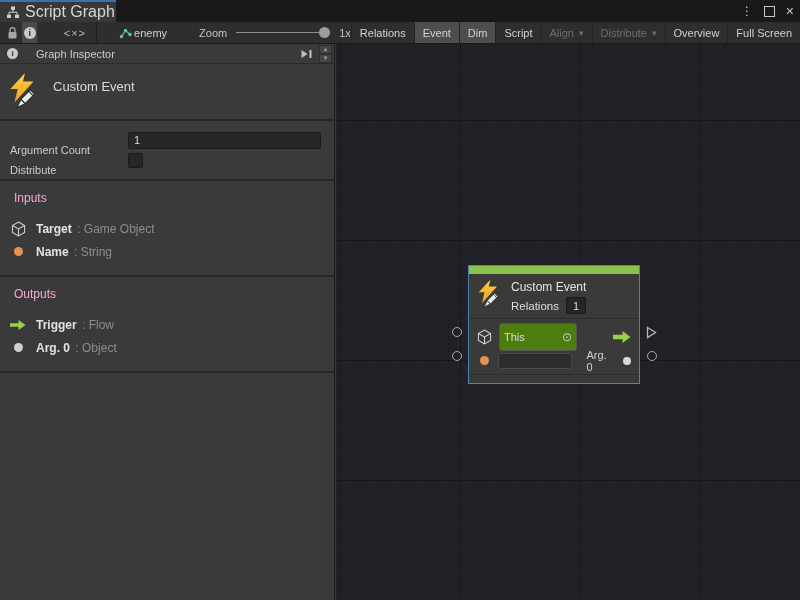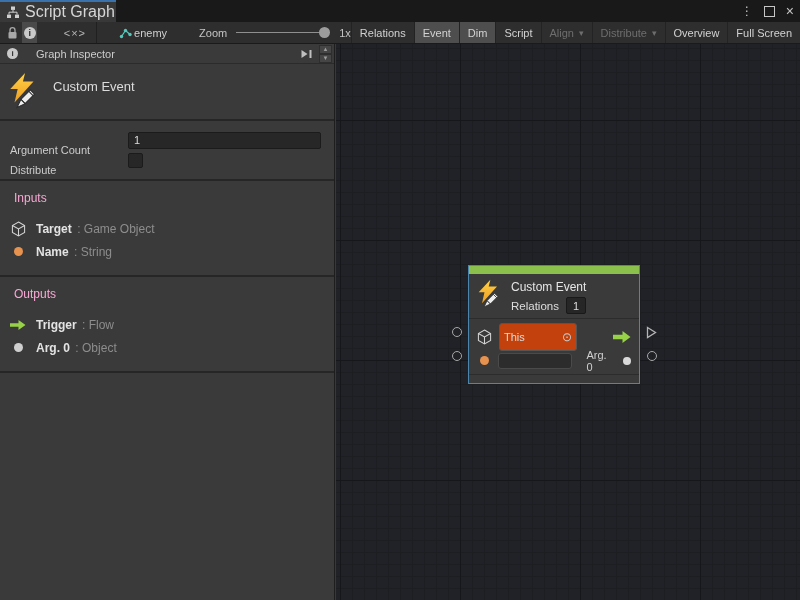--- a/index.html
+++ b/index.html
@@ -88,21 +88,21 @@
   .node{width:170px;border:1px solid #4d86ad;background:#3a3a3a;}
   .node-green{height:8px;background:#8cc04c;}
   .node-header{display:flex;gap:9px;padding:5px 8px 4px;}
   .node-head-text{display:flex;flex-direction:column;gap:3px;font-size:12px;color:#e6e6e6;margin-top:1px;}
   .args-line{display:flex;align-items:center;gap:7px;font-size:11.5px;color:#dedede;}
   .args-box{min-width:12px;height:15px;background:#262626;border:1px solid #191919;border-radius:2px;
     display:flex;align-items:center;justify-content:center;padding:0 3px;font-size:11px;color:#dcdcdc;}
   .node-sep{height:1px;background:#2c2c2c;}
   .node-body{padding:5px 8px 2px;}
   .node-row{display:flex;align-items:center;gap:7px;height:25px;}
-  .pill{width:78px;height:28px;background:#c2410c;border:1px solid #565656;border-radius:3px;
+  .pill{width:78px;height:28px;background:#4d7c0f;border:1px solid #565656;border-radius:3px;
     display:flex;align-items:center;padding:0 4px;font-size:11px;color:#dddddd;box-sizing:border-box;}
   .pill-label{flex:1;}
   .pill-target{color:#c9c9c9;font-size:12px;line-height:1;}
   .field2{width:78px;height:16px;background:#2c2c2c;border:1px solid #4a4a4a;border-radius:3px;box-sizing:border-box;}
   .spacer{flex:1;}
   .arg-label{font-size:11px;color:#d0d0d0;margin-right:2px;}
   .dot-white{width:8px;height:8px;background:#d9d9d9;}
   .node-footer{height:8px;border-top:1px solid #2c2c2c;}
   .port-circle{position:absolute;width:8px;height:8px;border:1px solid #a8a8a8;border-radius:50%;}
   .port-tri{position:absolute;}

